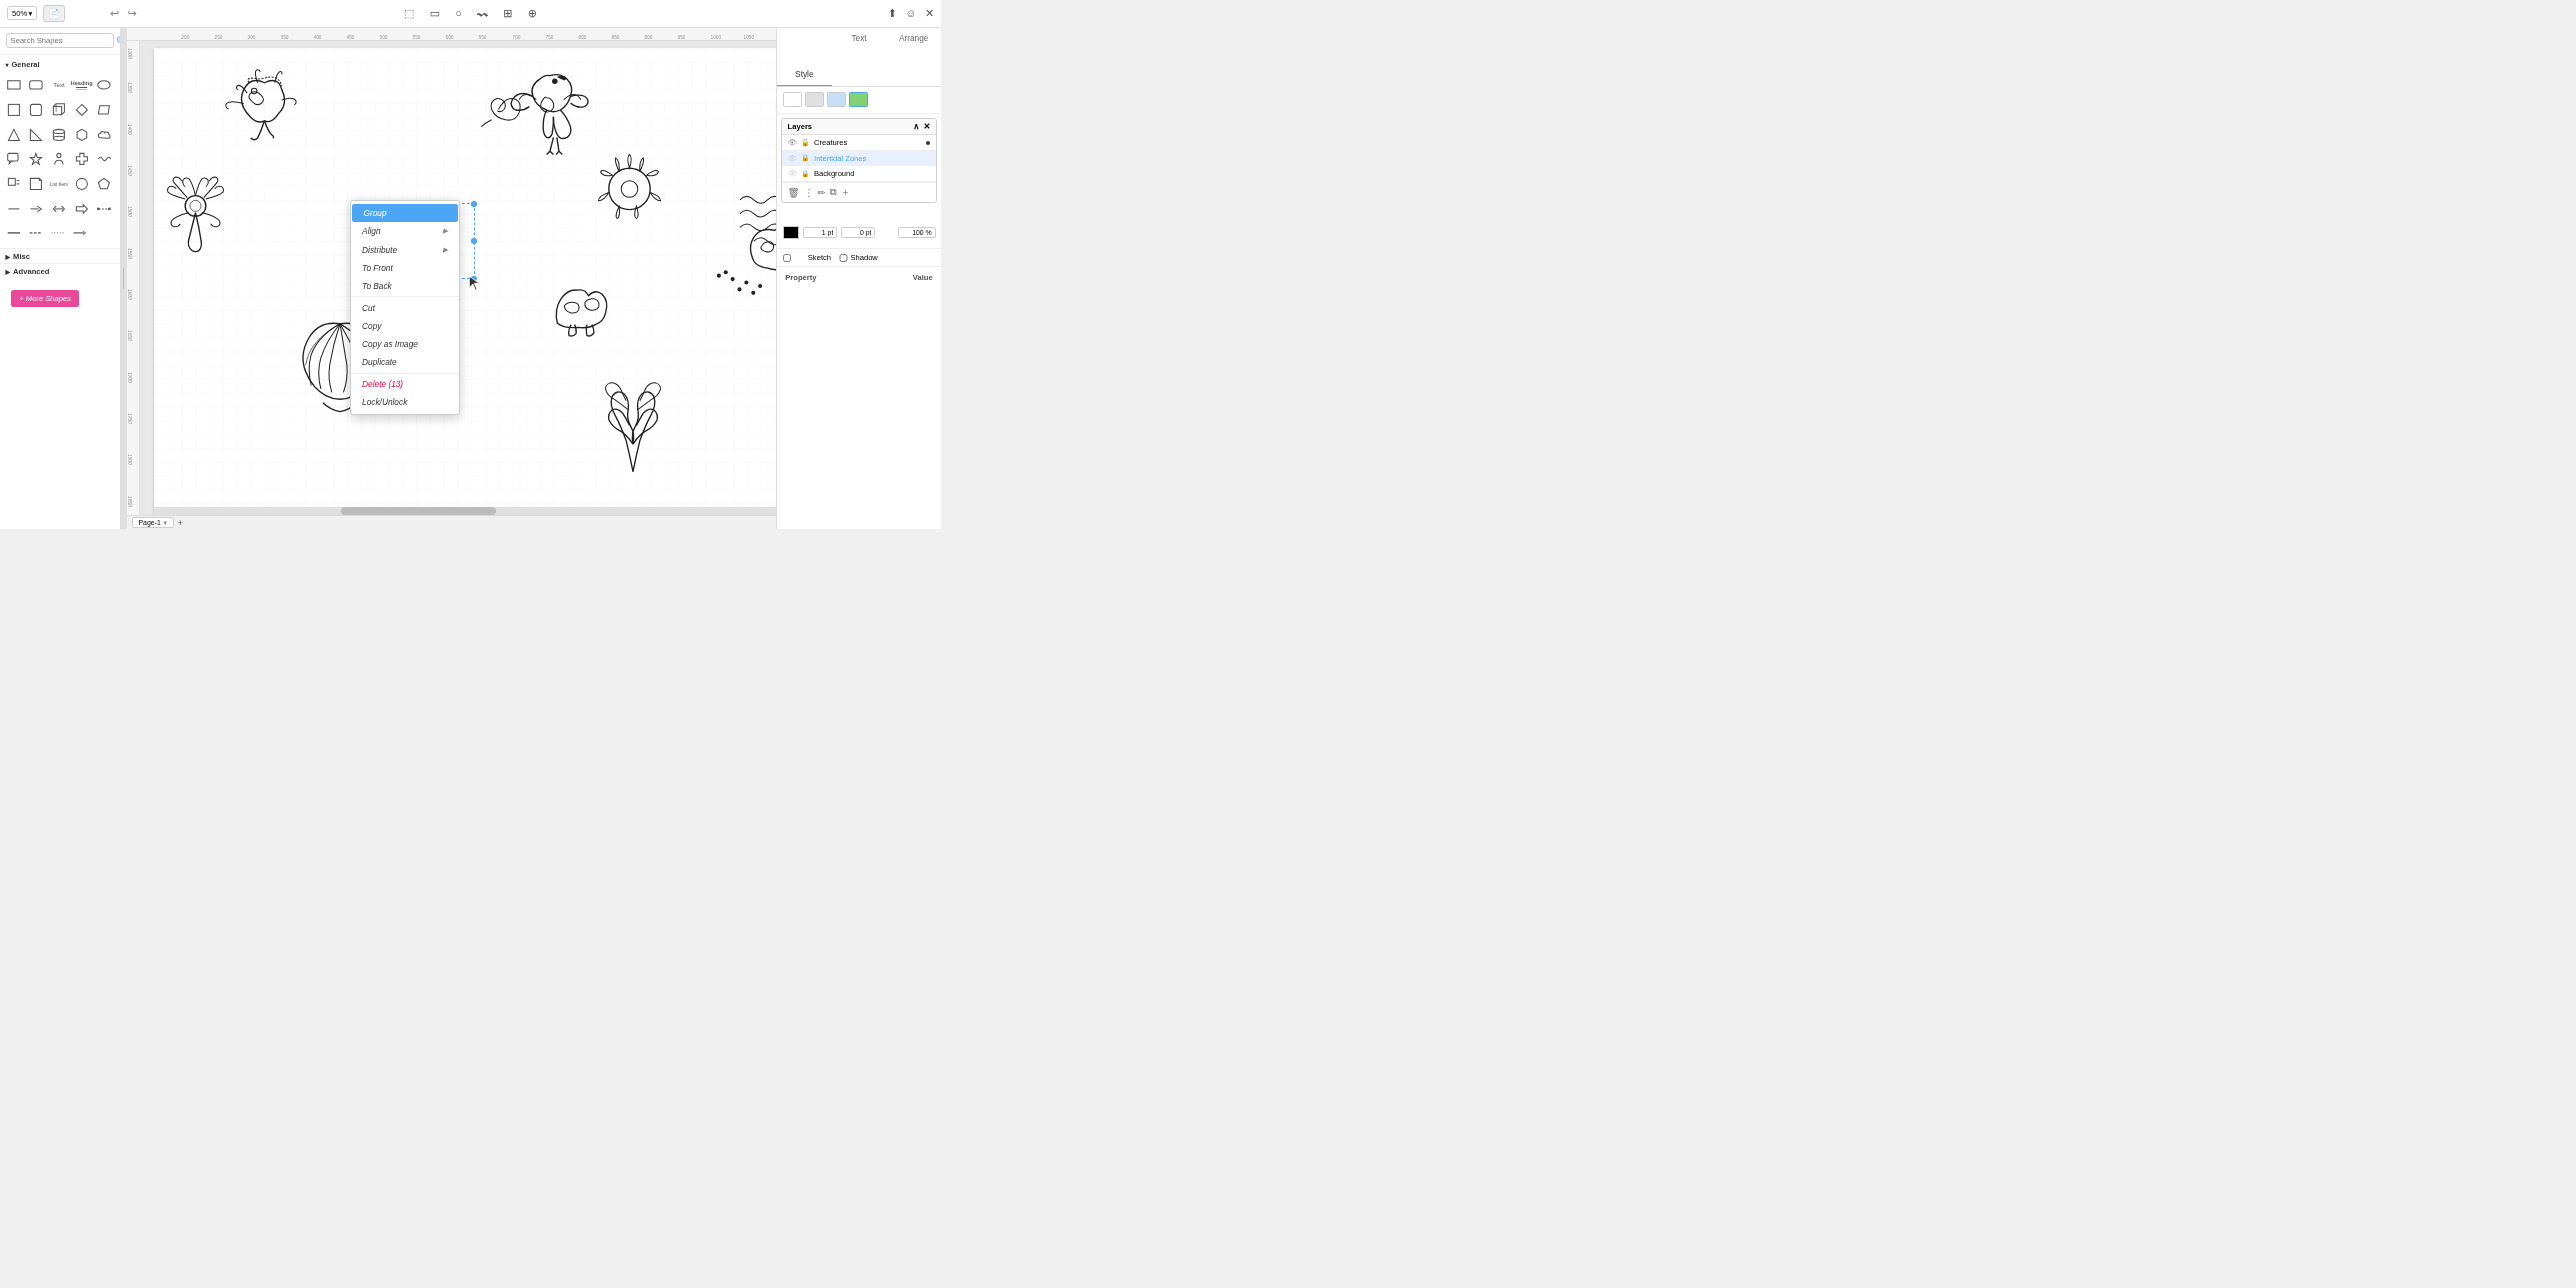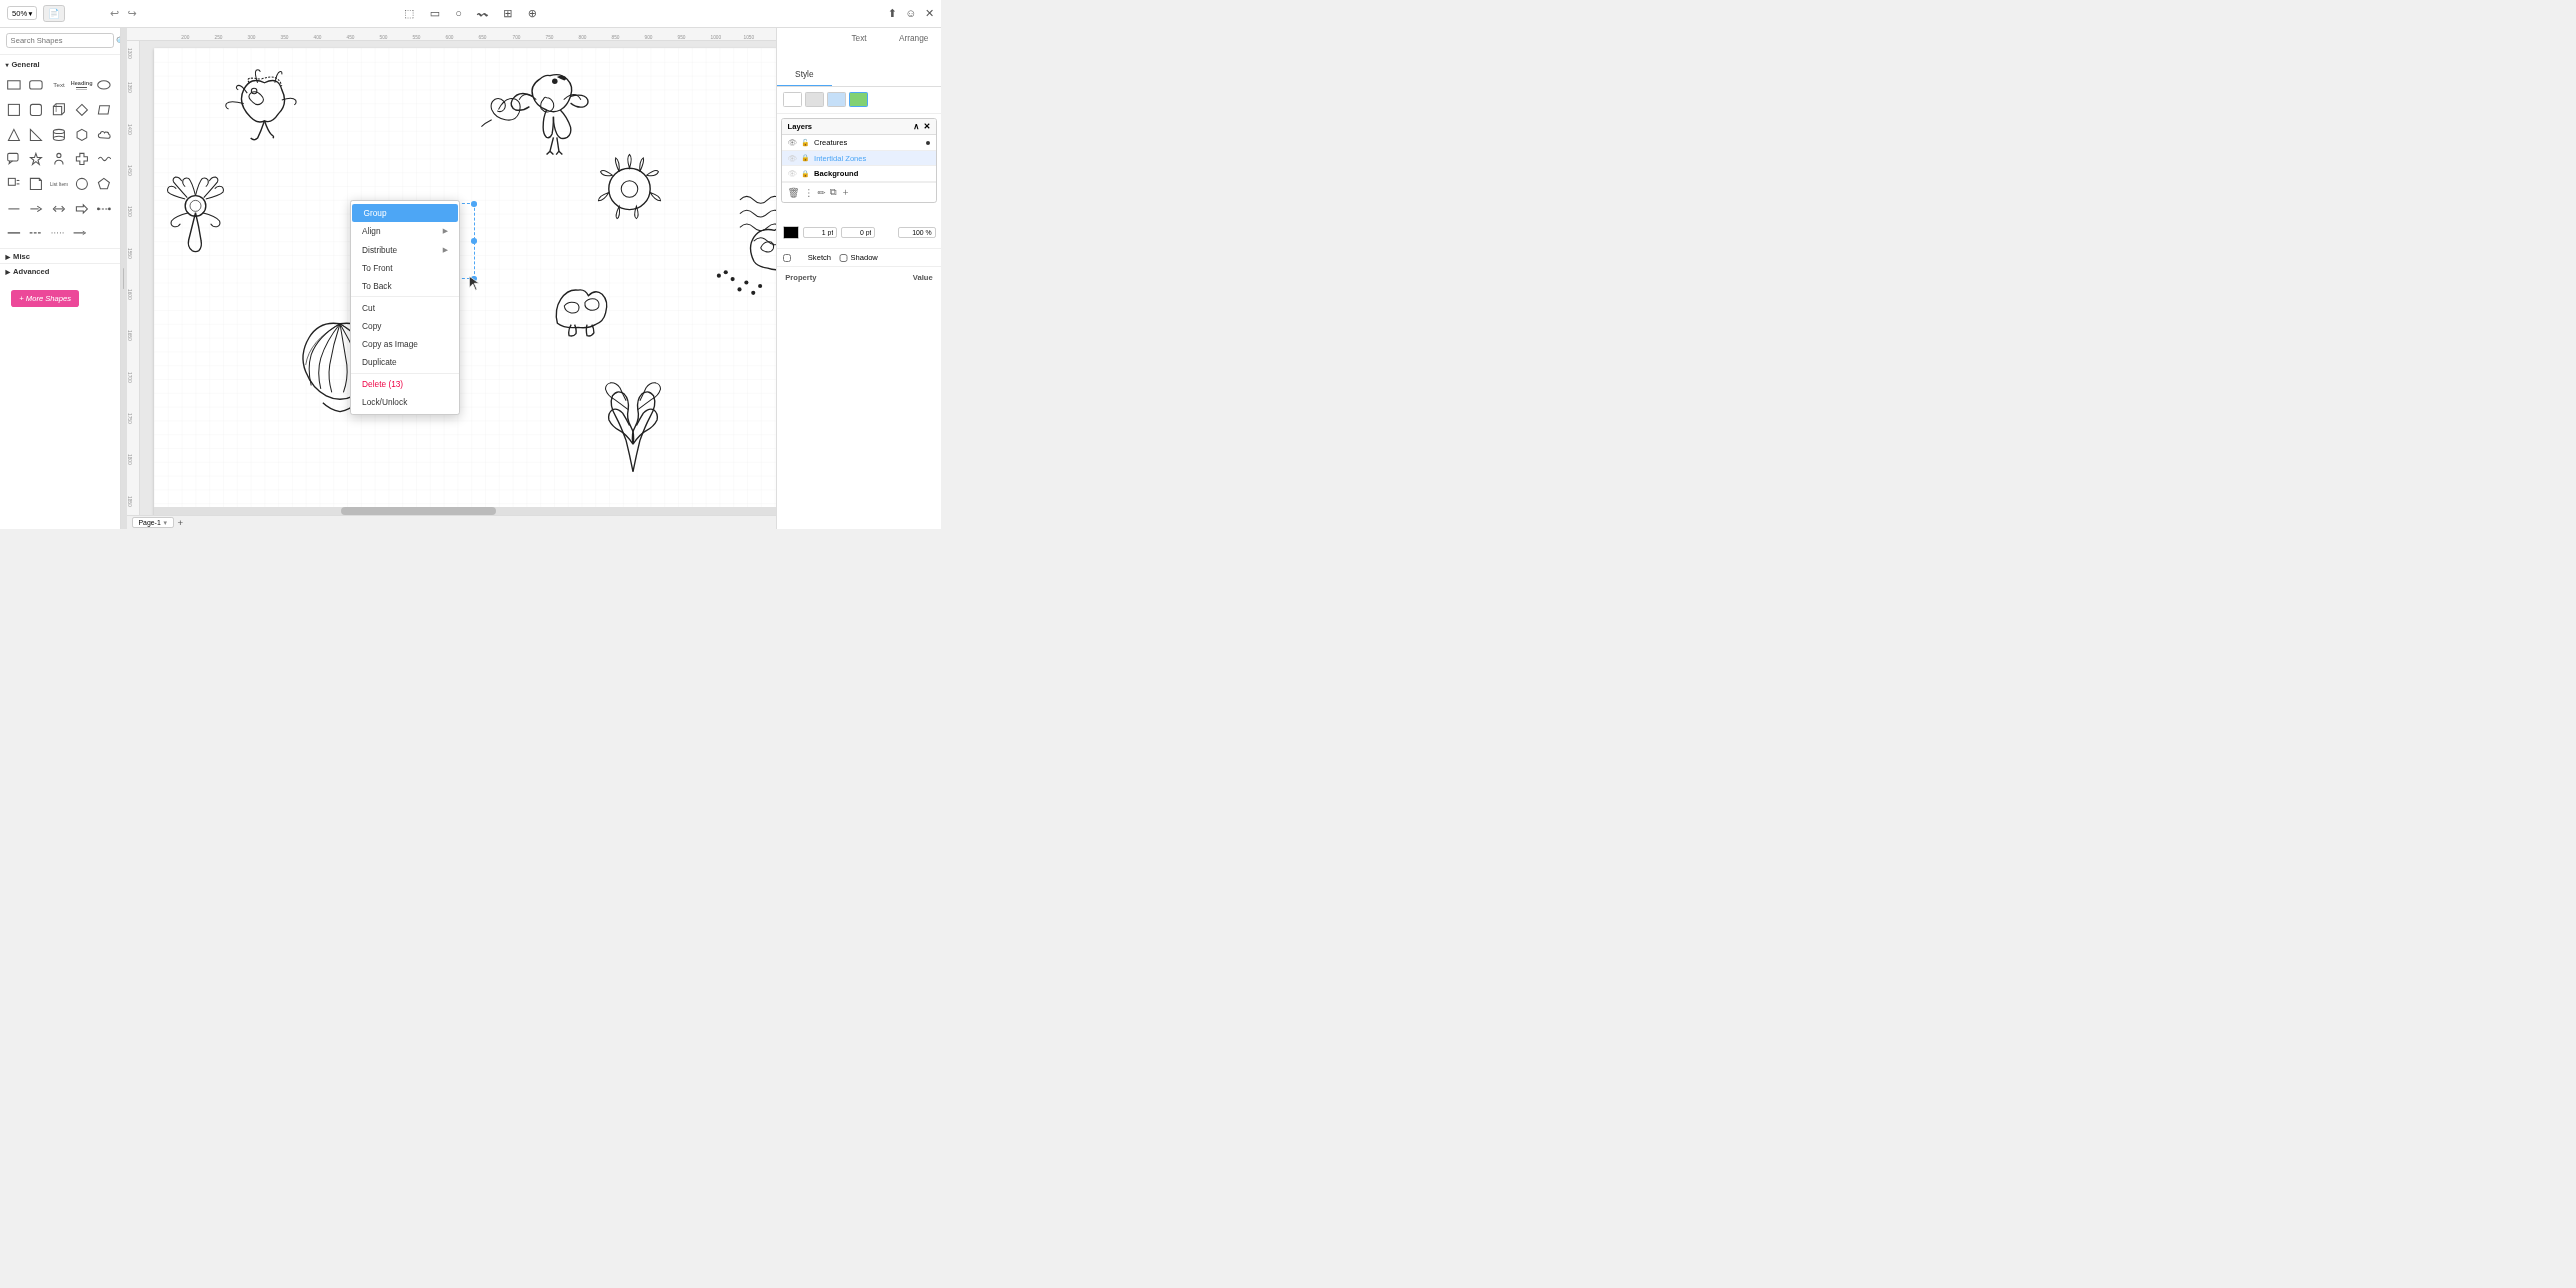--- a/index.html
+++ b/index.html
@@ -385,21 +385,21 @@
         <span style="font-size:4.8px;color:#999;position:absolute;left:411px;">800</span>
         <span style="font-size:4.8px;color:#999;position:absolute;left:444px;">850</span>
         <span style="font-size:4.8px;color:#999;position:absolute;left:477px;">900</span>
         <span style="font-size:4.8px;color:#999;position:absolute;left:510px;">950</span>
         <span style="font-size:4.8px;color:#999;position:absolute;left:543px;">1000</span>
         <span style="font-size:4.8px;color:#999;position:absolute;left:576px;">1050</span>
 
       </div>
     </div>
 
-    <div style="position:absolute;top:13.8px;left:0;right:0;bottom:13.8px;display:flex;">
+    <div style="position:absolute;top:13.8px;left:0;right:0;bottom:13.8px;display:flex;font-style:italic;">
 
       <div style="width:13.8px;background:#f5f5f5;border-right:0.7px solid #ddd;position:relative;overflow:hidden;">
         <span style="font-size:4.8px;color:#999;position:absolute;top:6.9px;left:0.7px;writing-mode:vertical-lr;">1300</span>
         <span style="font-size:4.8px;color:#999;position:absolute;top:41px;left:0.7px;writing-mode:vertical-lr;">1350</span>
         <span style="font-size:4.8px;color:#999;position:absolute;top:83px;left:0.7px;writing-mode:vertical-lr;">1400</span>
         <span style="font-size:4.8px;color:#999;position:absolute;top:124px;left:0.7px;writing-mode:vertical-lr;">1450</span>
         <span style="font-size:4.8px;color:#999;position:absolute;top:165px;left:0.7px;writing-mode:vertical-lr;">1500</span>
         <span style="font-size:4.8px;color:#999;position:absolute;top:207px;left:0.7px;writing-mode:vertical-lr;">1550</span>
         <span style="font-size:4.8px;color:#999;position:absolute;top:248px;left:0.7px;writing-mode:vertical-lr;">1600</span>
         <span style="font-size:4.8px;color:#999;position:absolute;top:289px;left:0.7px;writing-mode:vertical-lr;">1650</span>
@@ -700,21 +700,21 @@
 
       <div class="layer-row selected">
         <span class="layer-icon" style="color:#ccc;">👁</span>
         <span class="layer-lock">🔒</span>
         <span style="font-size:7.6px;color:#4da6f5;">Intertidal Zones</span>
       </div>
 
       <div class="layer-row">
         <span class="layer-icon" style="color:#ccc;">👁</span>
         <span class="layer-lock">🔒</span>
-        <span style="font-size:7.6px;font-weight:bold;">Background</span>
+        <span style="font-size:7.6px;">Background</span>
       </div>
 
       <div class="layers-actions">
         <span class="action-icon">🗑</span>
         <span class="action-icon">⋮</span>
         <span class="action-icon">✏</span>
         <span class="action-icon">⧉</span>
         <span class="action-icon">＋</span>
       </div>
     </div>

